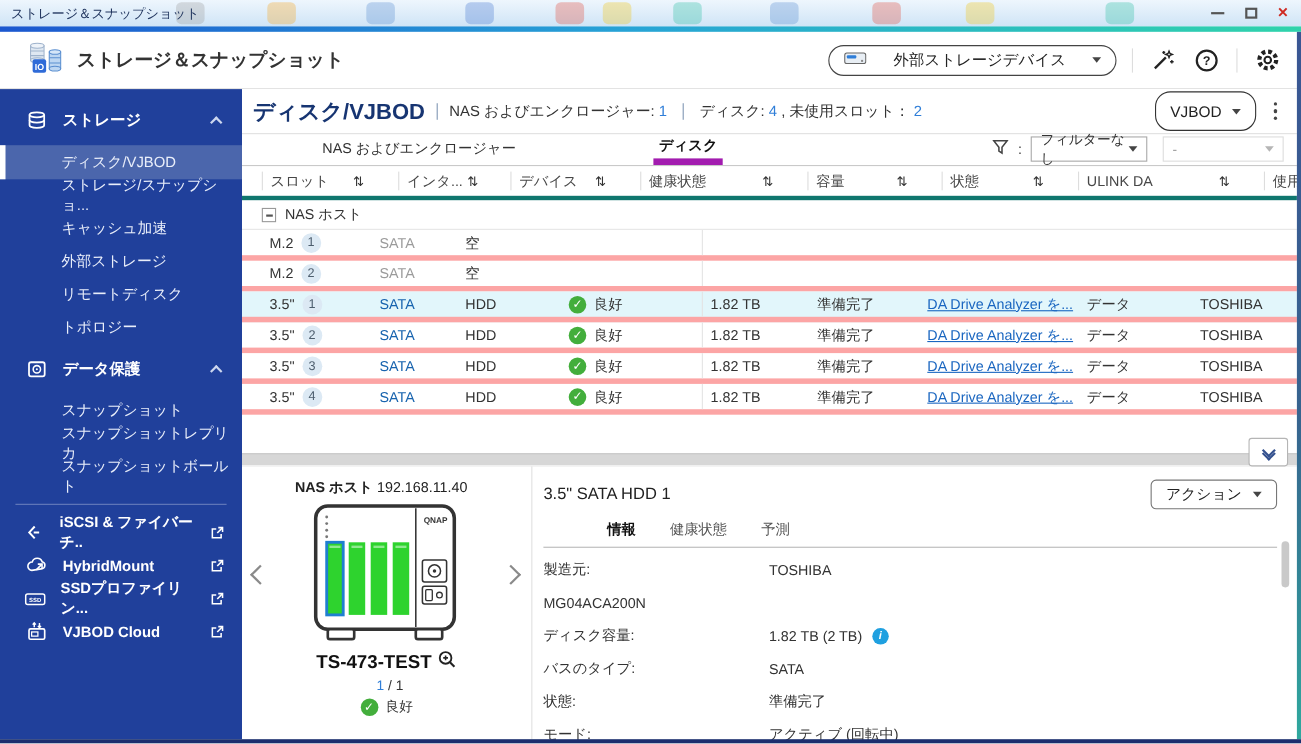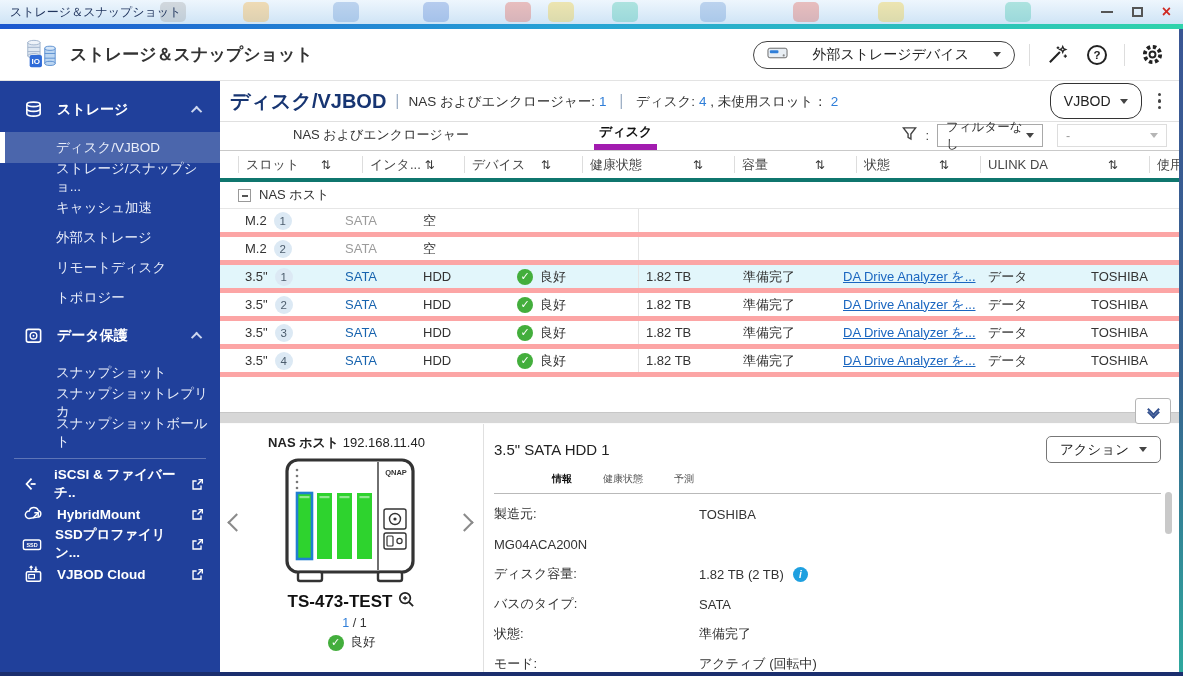--- a/index.html
+++ b/index.html
@@ -109,21 +109,21 @@
   .bl-page .cur { color:#2f7ed8; }
   .bl-health { position:absolute; top:210px; left:0; right:0; display:flex; align-items:center; justify-content:center;
     gap:7px; font-size:12.5px; color:#333; }
 
   .br { flex:1; position:relative; padding:12px 18px 0 10px; }
   .br-head { display:flex; align-items:center; }
   .br-title { font-size:15px; color:#222; }
   .action-btn { margin-left:auto; display:flex; align-items:center; gap:10px; border:1px solid #777;
     border-radius:5px; height:27px; padding:0 13px; font-size:13.5px; color:#222; background:#fff; }
   .dtabs { display:flex; gap:31px; padding:9px 0 7px 58px; border-bottom:1px solid #b9b9b9; }
-  .dtab { font-size:10px; color:#555;text-align:right; }
+  .dtab { font-size:13px; color:#555;text-align:right; }
   .dtab.active { font-weight:bold; color:#111; }
   .fields { padding-top:5px; }
   .frow { display:flex; align-items:center; height:30px; font-size:13px; }
   .flabel { width:205px; color:#333; }
   .fvalue { color:#333; display:flex; align-items:center; gap:9px; }
   .info-ic { width:15px; height:15px; border-radius:50%; background:#1fa0e0; color:#fff; font-size:10px;
     font-weight:bold; font-style:italic; display:flex; align-items:center; justify-content:center; }
   .scroll-thumb { position:absolute; right:7px; top:68px; width:7px; height:42px; background:#c9c9c9; border-radius:4px; }
 
   .right-border { position:absolute; right:0; top:29px; bottom:4px; width:4px;

